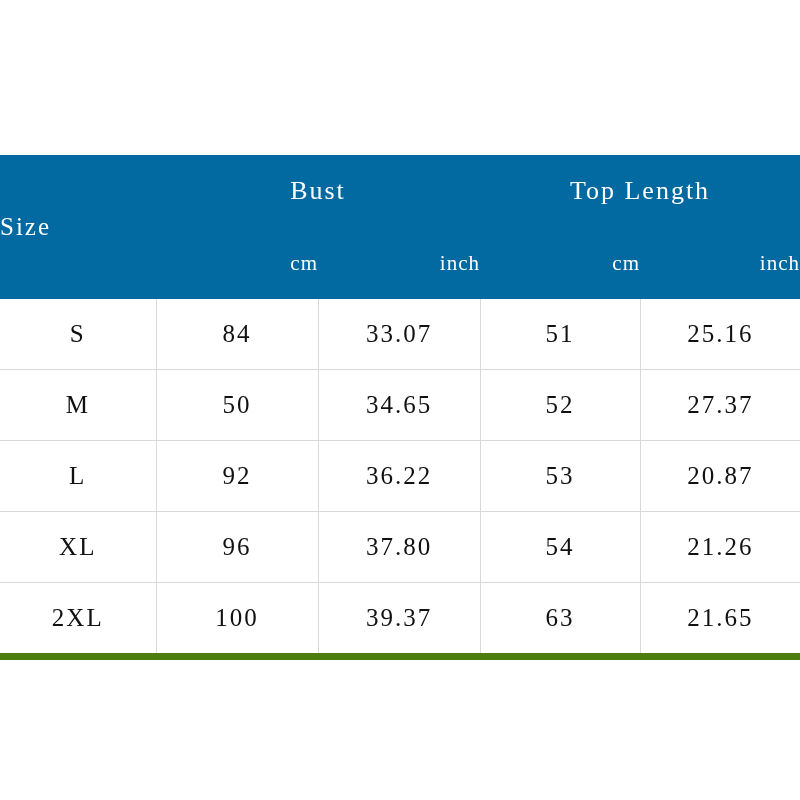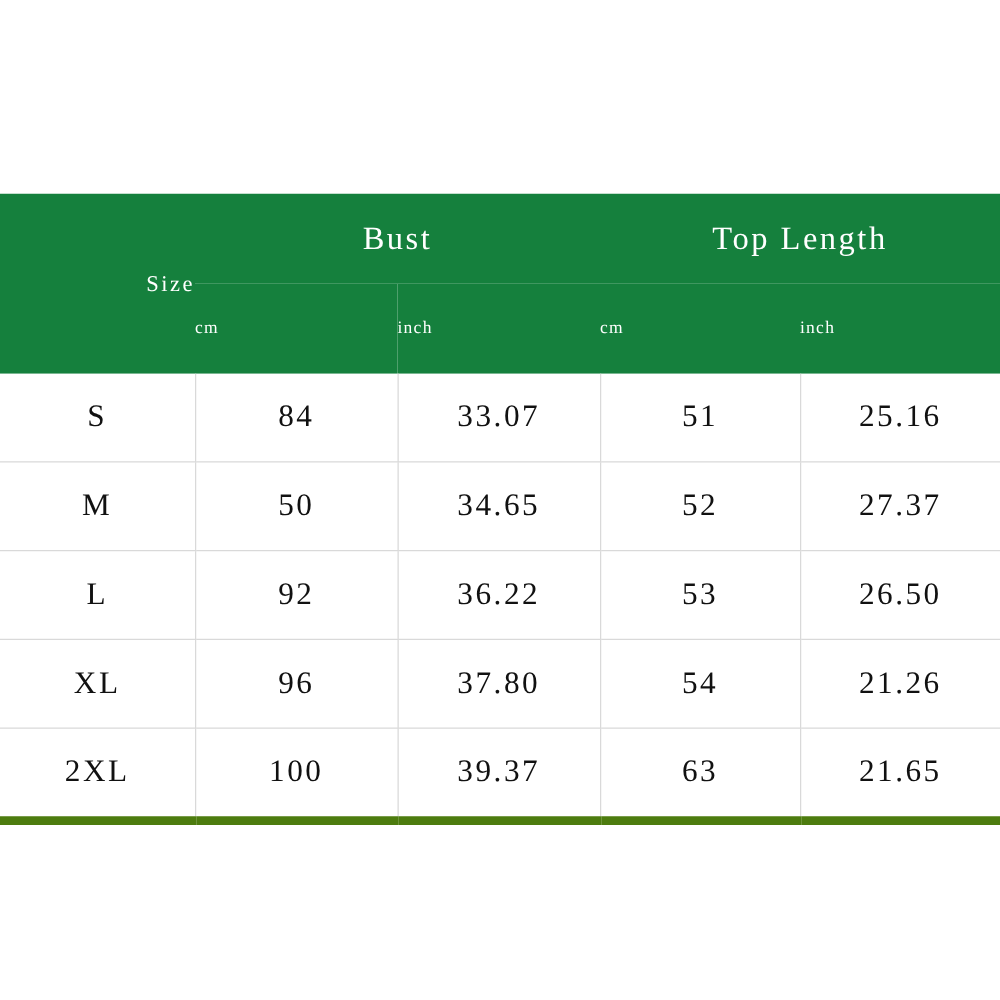--- a/index.html
+++ b/index.html
@@ -28,44 +28,44 @@
     border-collapse: collapse;
     table-layout: fixed;
   }
   .size-table col.c-size  { width: 156px; }
   .size-table col.c-bcm   { width: 162px; }
   .size-table col.c-binch { width: 162px; }
   .size-table col.c-lcm   { width: 160px; }
   .size-table col.c-linch { width: 160px; }
 
   .head-row th {
-    background: #15803d;
+    background: #0369a1;
     color: #ffffff;
     border: none;
     padding: 0;
     font-weight: normal;
   }
   .th-size {
-    font-size: 18px;
+    font-size: 25px;
     letter-spacing: 2px;
     vertical-align: middle;
-    text-align: right;
+    text-align: left;
     margin-left: 48px;
   }
   .th-group {
     font-size: 26px;
     letter-spacing: 2px;
     text-align: center;
     height: 72px;
     vertical-align: middle;
   }
   .th-unit {
-    font-size: 14px;
+    font-size: 21px;
     letter-spacing: 1px;
-    text-align: left;
+    text-align: right;
     height: 72px;
     vertical-align: middle;
     background: #000000;
     color: #ffffff;
   }
   .body-row td {
     height: 68px;
     text-align: center;
     vertical-align: middle;
     font-size: 25px;
@@ -120,21 +120,21 @@
         <td>50</td>
         <td>34.65</td>
         <td>52</td>
         <td>27.37</td>
       </tr>
       <tr class="body-row">
         <td>L</td>
         <td>92</td>
         <td>36.22</td>
         <td>53</td>
-        <td>26.50</td>
+        <td>20.87</td>
       </tr>
       <tr class="body-row">
         <td>XL</td>
         <td>96</td>
         <td>37.80</td>
         <td>54</td>
         <td>21.26</td>
       </tr>
       <tr class="body-row">
         <td>2XL</td>

